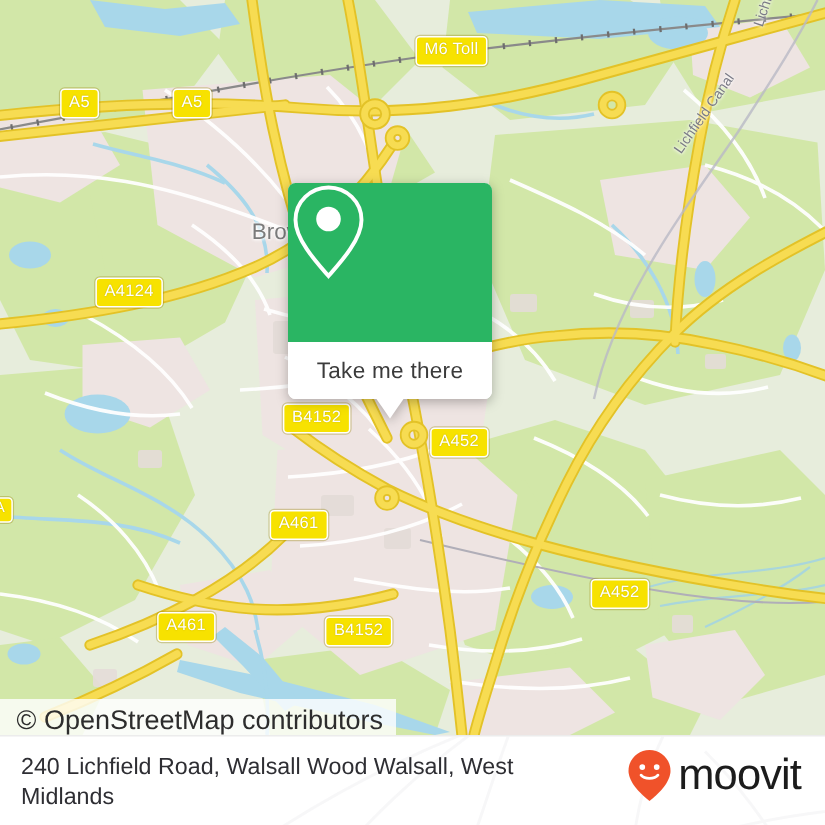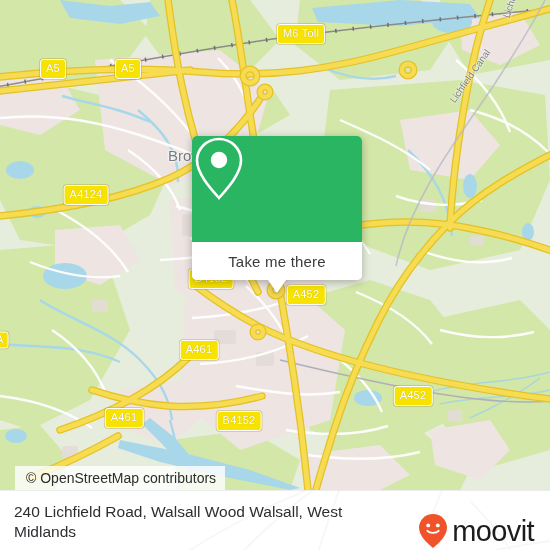--- a/index.html
+++ b/index.html
@@ -42,21 +42,21 @@
     text-shadow:0 0 3px #fff,0 0 3px #fff,0 0 2px #fff;
   }
   
   .canal-label{
     position:absolute;color:#7a7a86;font-size:9.5px;white-space:nowrap;
     text-shadow:0 0 3px #fff,0 0 2px #fff;transform-origin:0 50%;
   }
 
   
   #callout{
-    position:absolute;left:192px;top:136px;width:170px;
+    position:absolute;left:192px;top:122px;width:136px;
     filter:drop-shadow(0 2px 4px rgba(0,0,0,.28));
   }
   #callout .card{border-radius:5px;overflow:hidden;background:#fff;}
   #callout .card-top{
     background:#2ab563;height:106px;
     display:flex;align-items:center;justify-content:center;
   }
   #callout .card-bottom{
     background:#fff;height:38px;
     display:flex;align-items:center;justify-content:center;
@@ -65,39 +65,39 @@
   #callout .tail{
     position:absolute;left:50%;top:144px;margin-left:-9px;
     width:0;height:0;
     border-left:9px solid transparent;
     border-right:9px solid transparent;
     border-top:13px solid #fff;
   }
 
   
   #attribution{
-    position:absolute;left:15px;top:466px;
+    position:absolute;left:0;top:466px;
     background:rgba(255,255,255,.80);
     padding:4px 9px 5px 11px;
-    font-size:14px;color:#2d2d2d;white-space:nowrap;
+    font-size:18px;color:#2d2d2d;white-space:nowrap;
   }
 
   
   #footer{
     position:absolute;left:0;top:490px;width:550px;height:60px;
     background:#ffffff;overflow:hidden;
     border-top:1px solid #ececec;
     text-decoration:underline;
   }
   #footer .wm{position:absolute;left:0;top:-50px;opacity:.5;}
   #footer .addr{
     position:absolute;left:14px;top:11px;width:370px;
     font-size:15.5px;line-height:1.3;color:#2e2e33;
   }
-  #logo{position:absolute;right:16px;top:22px;display:flex;align-items:center;gap:4px;text-align:right;}
+  #logo{position:absolute;right:16px;top:8px;display:flex;align-items:center;gap:4px;text-align:right;}
   #logo .word{font-size:29px;line-height:1;color:#1c1c1c;letter-spacing:-.6px;font-weight:500;}
 </style>
 </head>
 <body>
 
 <div id="app">
 
   <div id="map">
     <svg width="550" height="490" viewBox="0 0 550 490">
       <defs>

